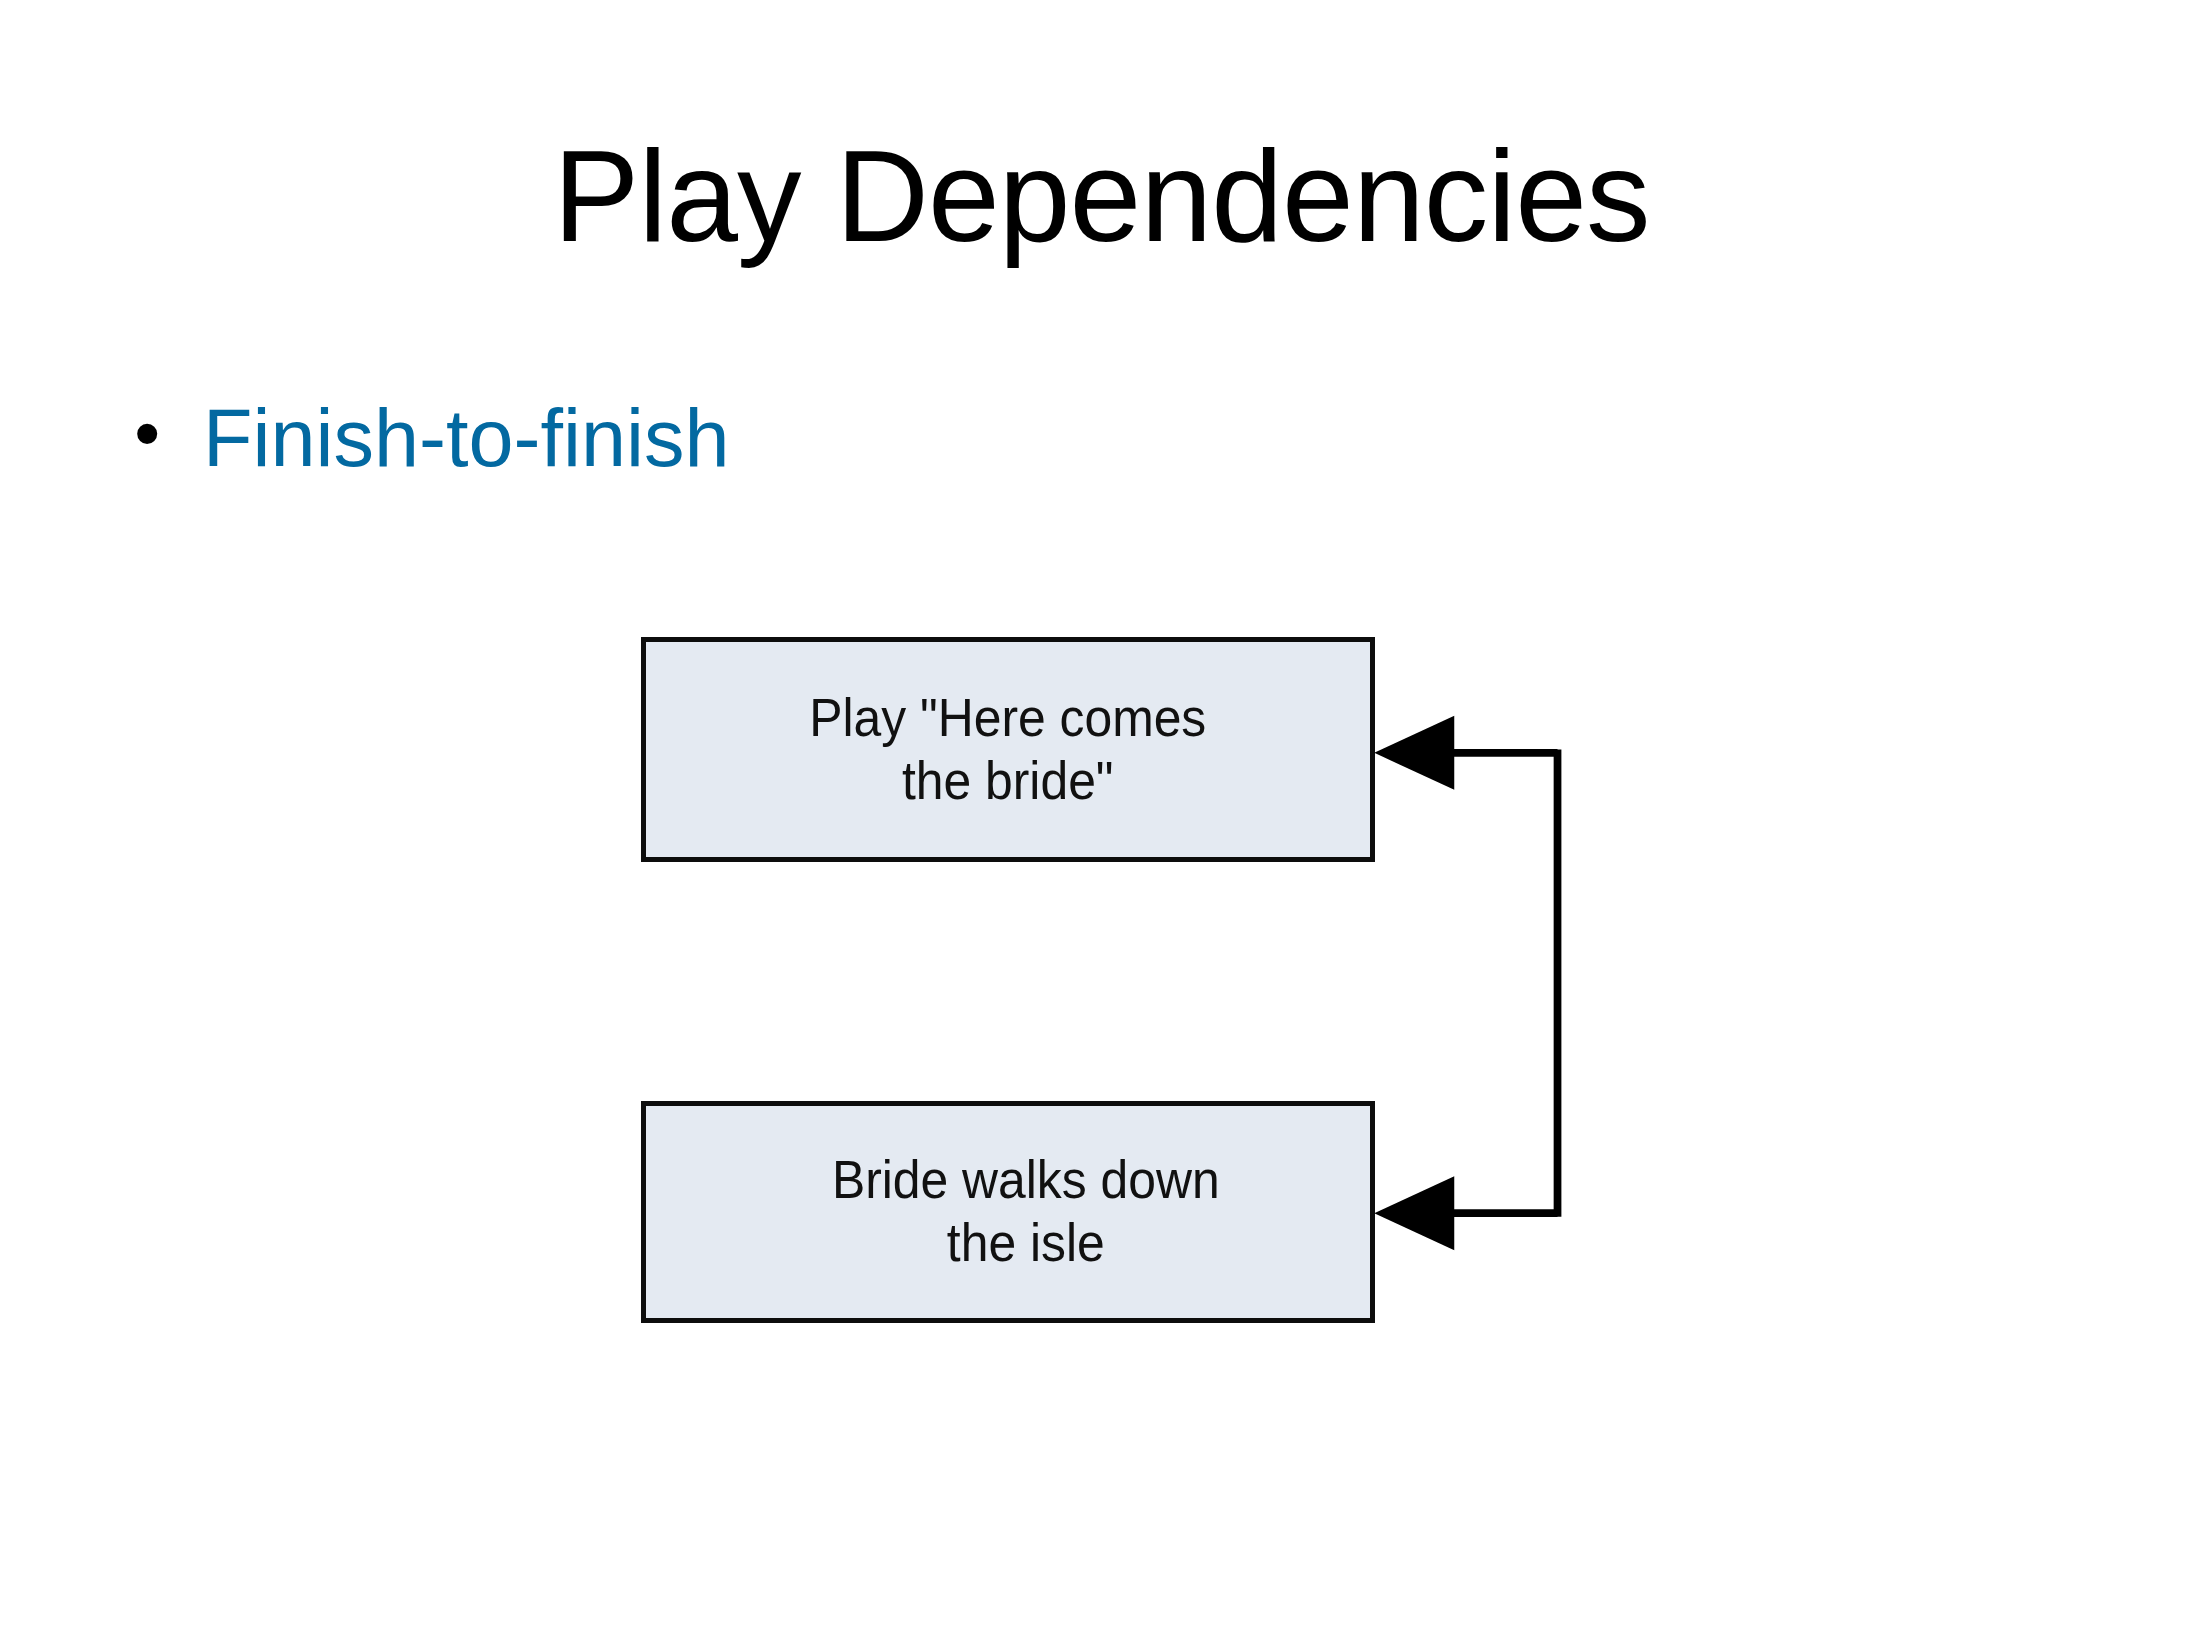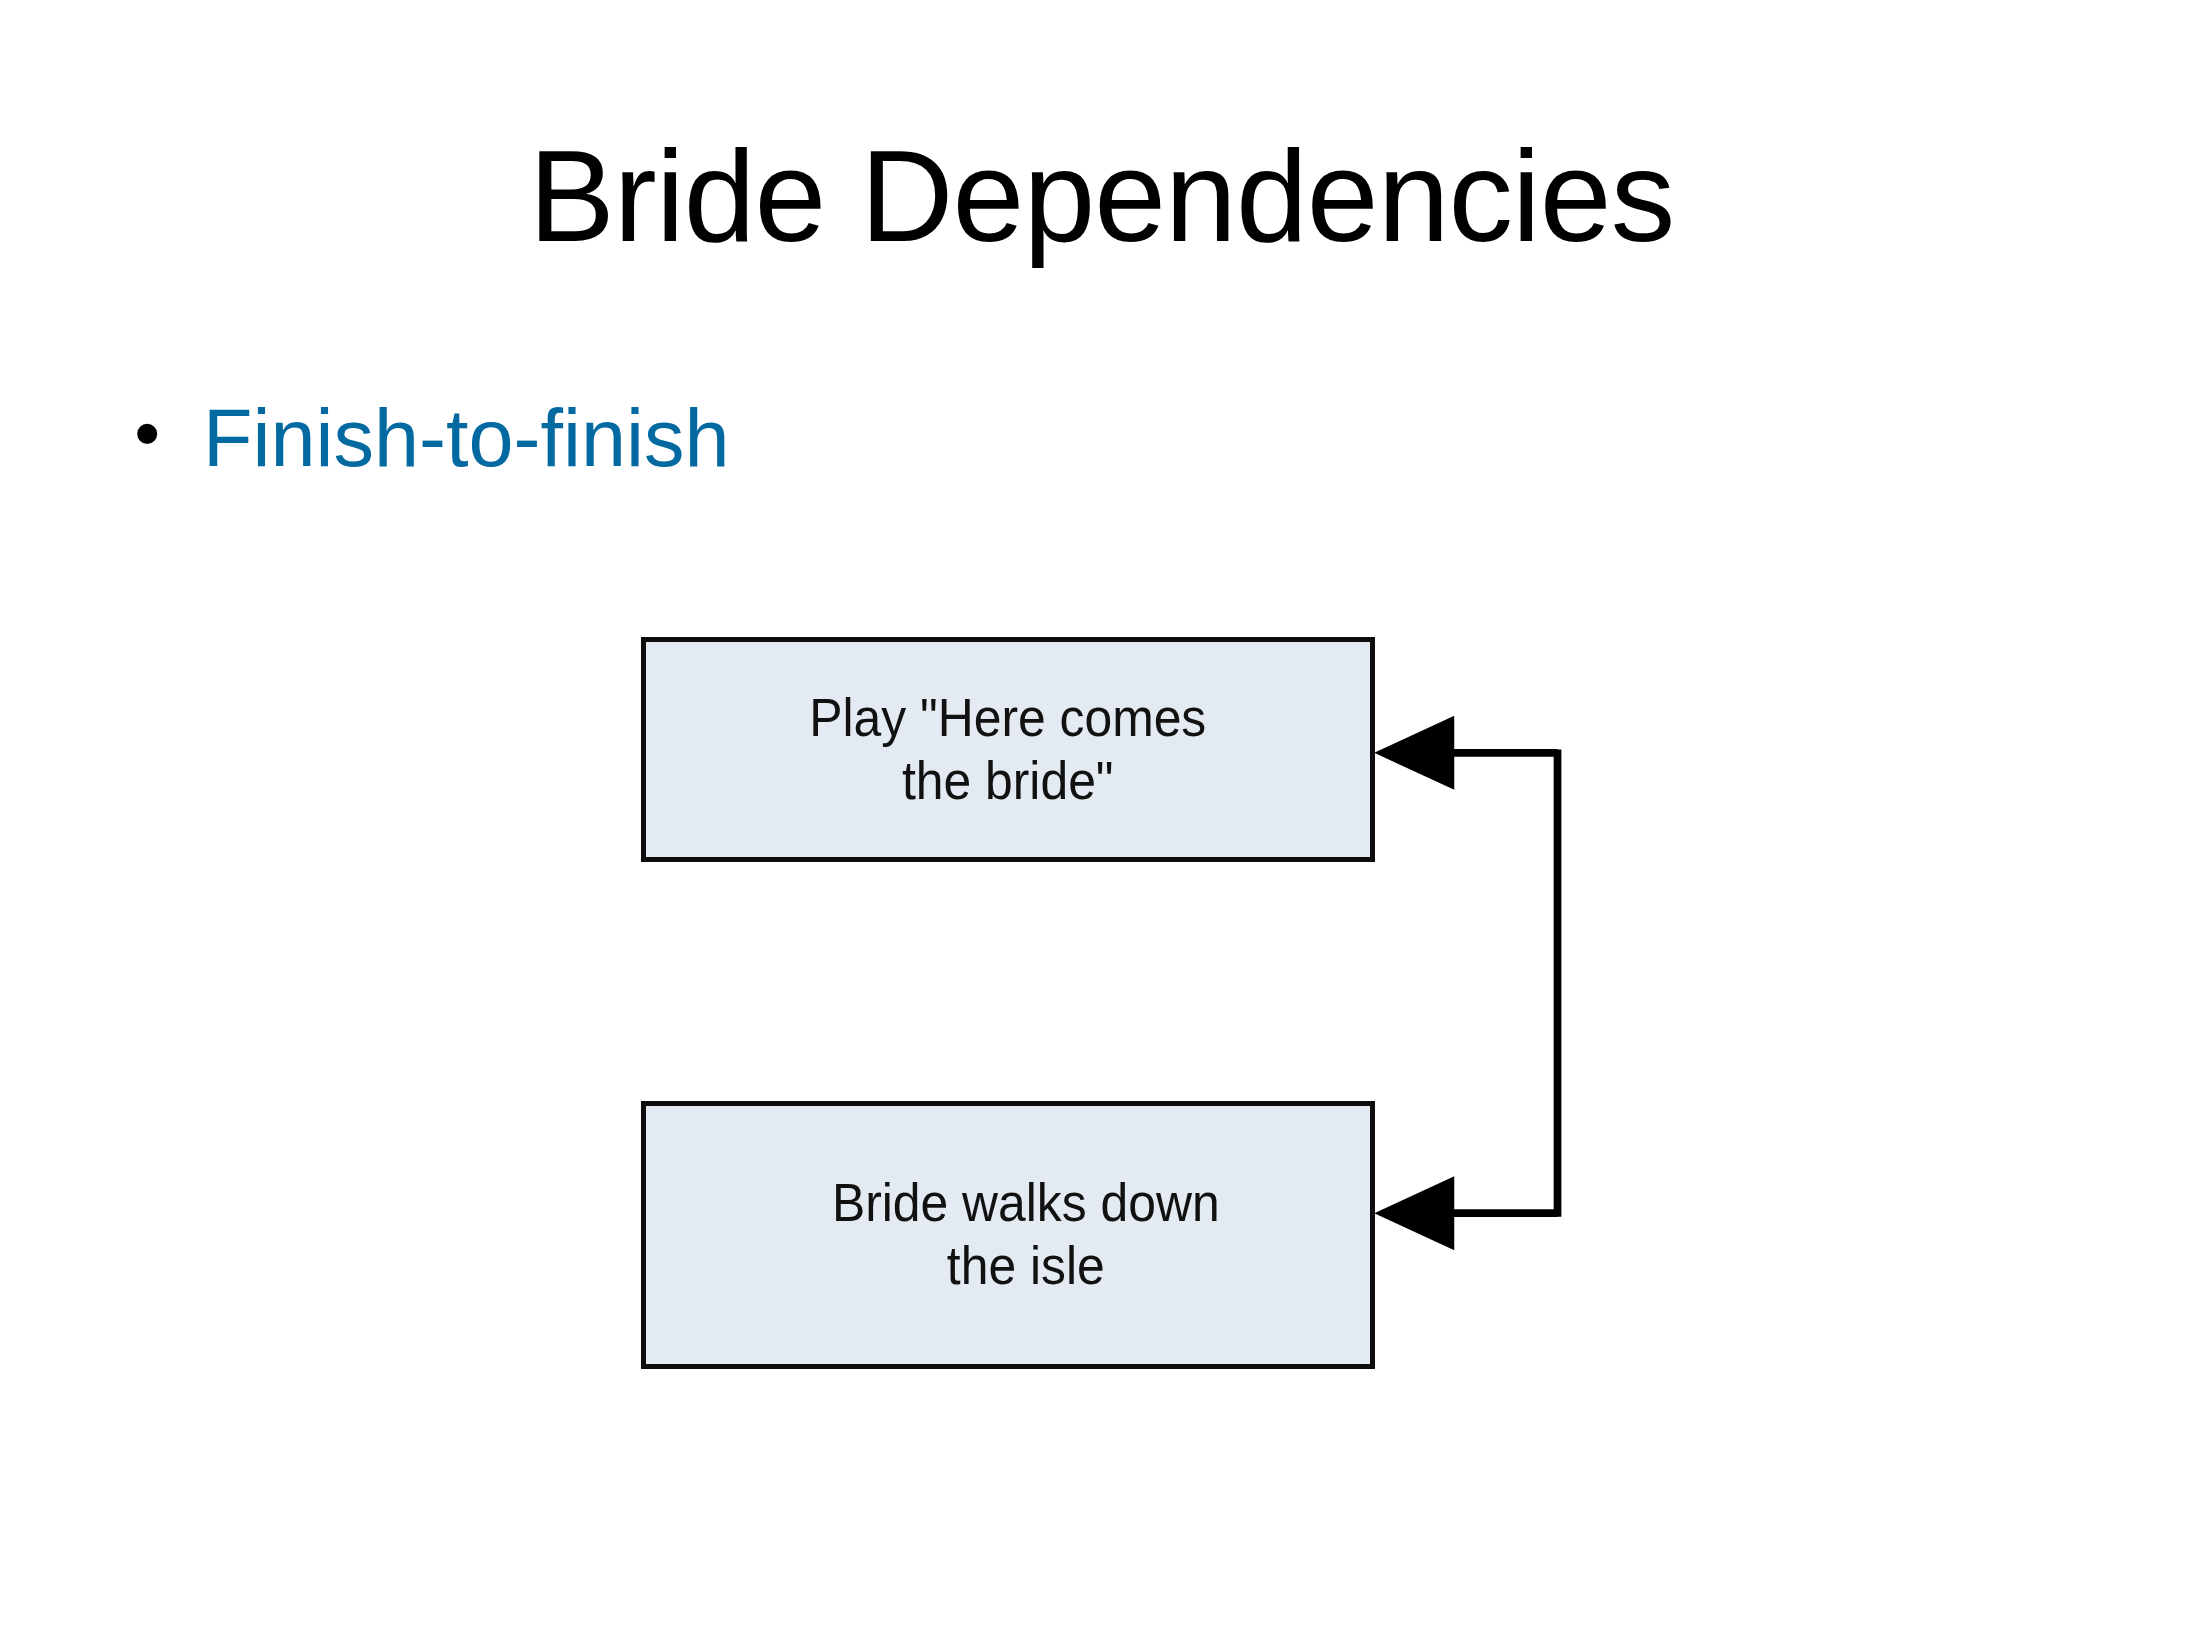--- a/index.html
+++ b/index.html
@@ -86,21 +86,21 @@
   #task-box-1 {
     left: 641px;
     top: 637px;
     width: 734px;
     height: 225px;
   }
   #task-box-2 {
     left: 641px;
     top: 1101px;
     width: 734px;
-    height: 268px;
+    height: 222px;
     padding-left: 36px;
   }
   .task-box-label {
     font-family: "Liberation Sans", sans-serif;
     font-weight: 400;
     font-size: 53px;
     line-height: 1.18;
     color: #111111;
     text-align: center;
     white-space: pre-line;
@@ -115,21 +115,21 @@
     width: 2203px;
     height: 1652px;
     pointer-events: none;
   }
 </style>
 </head>
 <body>
 
 <div id="slide">
 
-  <div id="slide-title">Bride Dependencies</div>
+  <div id="slide-title">Play Dependencies</div>
 
   <div id="bullet-list">
     <div class="bullet-row">
       <span class="bullet-marker">•</span>
       <span class="bullet-text">Finish-to-finish</span>
     </div>
   </div>
 
   <div id="diagram">
 

